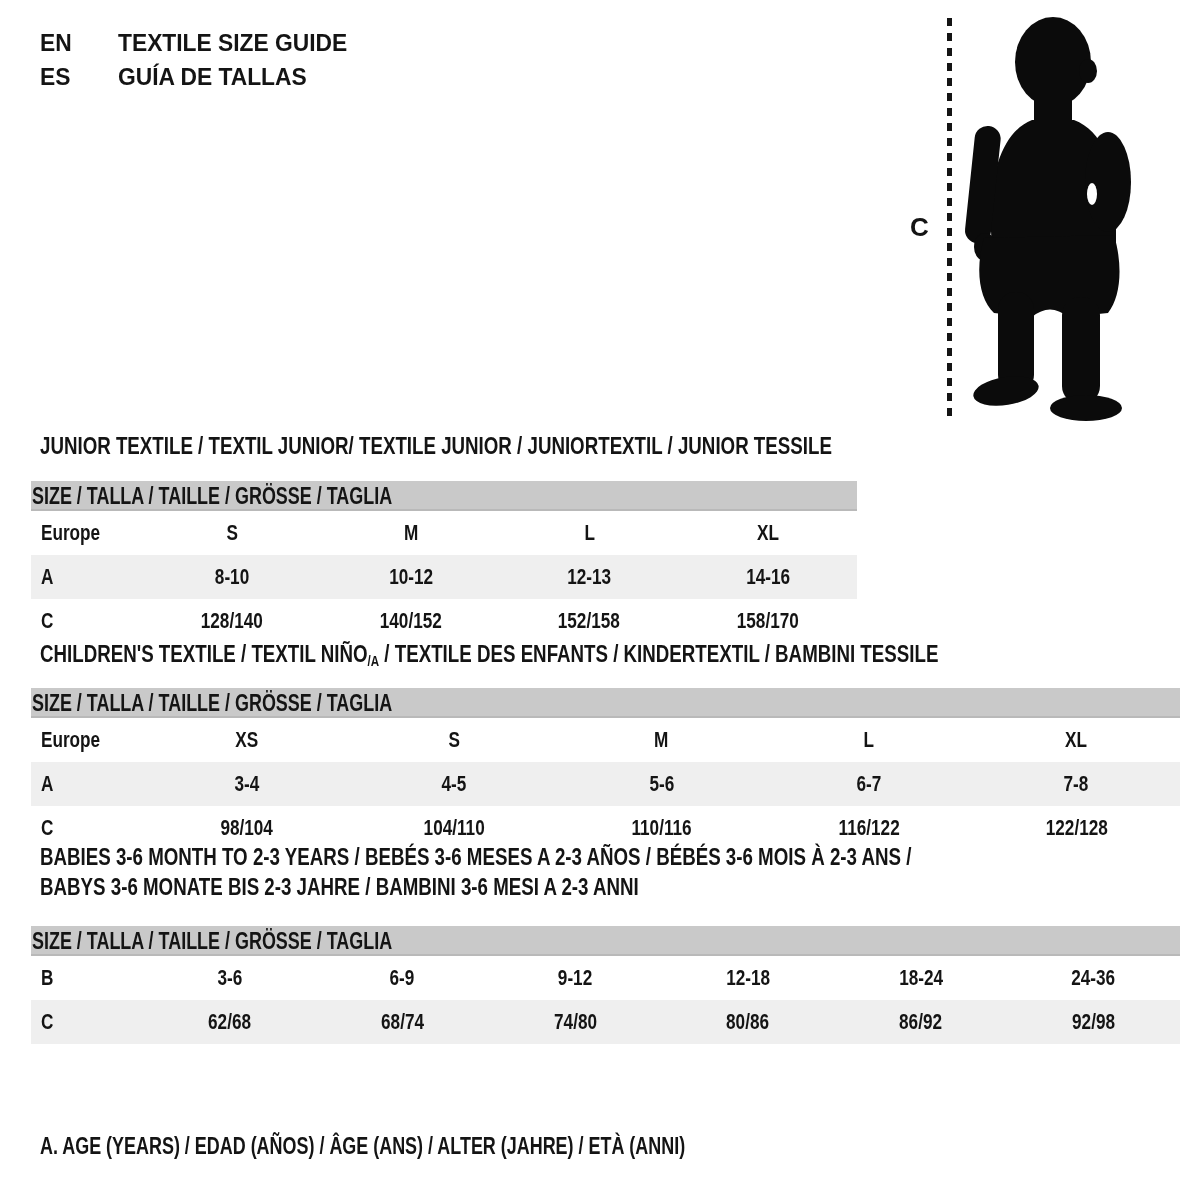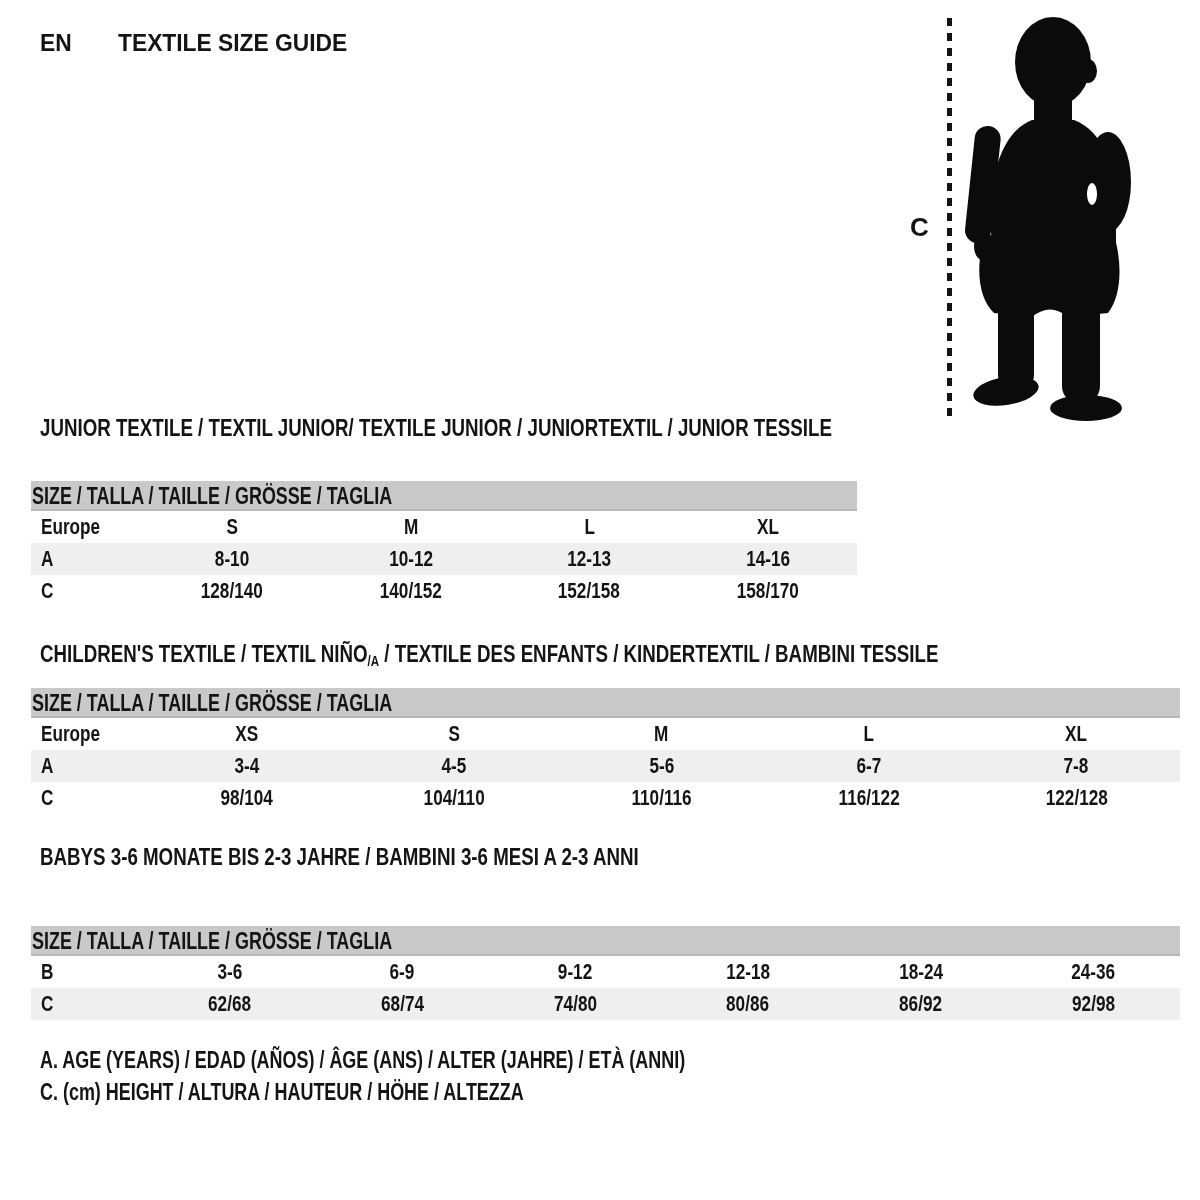--- a/index.html
+++ b/index.html
@@ -28,39 +28,42 @@
   .figure-svg{position:absolute;left:962px;top:14px;}
 
   
   .section-title{position:absolute;left:40px;font-size:24px;line-height:30px;white-space:nowrap;}
   .sub{font-size:0.62em;vertical-align:-0.28em;}
 
   
   .size-table{position:absolute;}
   .t-header{height:30px;line-height:30px;background:var(--header-bg);padding-left:1px;
     font-size:23px;border-bottom:2px solid #b9b9b9;}
-  .t-row{display:grid;height:32px;align-items:center;font-size:22px;}
+  .t-row{display:grid;height:44px;align-items:center;font-size:22px;}
   .cols4{grid-template-columns:112px repeat(4,1fr);}
   .cols5{grid-template-columns:112px repeat(5,1fr);}
   .cols6{grid-template-columns:112px repeat(6,1fr);}
   .t-row .lbl{padding-left:10px;text-align:left;}
   .t-row .val{text-align:center;}
   .alt{background:var(--alt-bg);}
 
   
-  .legend{position:absolute;left:40px;top:1044px;font-size:23px;line-height:32px;}
+  .legend{position:absolute;left:40px;top:1130px;font-size:23px;line-height:32px;}
 </style>
 </head>
 <body>
 
 <div id="canvas">
 
   <div class="lang-list">
     <div class="lang-row">
       <span class="lang-code"><span class="cw">EN</span></span><span class="cw">TEXTILE SIZE GUIDE</span>
+    </div>
+    <div class="lang-row">
+      <span class="lang-code"><span class="cw">ES</span></span><span class="cw">GUÍA DE TALLAS</span>
     </div>
   </div>
 
   <div class="measure-line"></div>
   <div class="measure-label">C</div>
   <svg class="figure-svg" width="178" height="410" viewBox="0 0 178 410" aria-hidden="true">
     <g fill="#0b0b0b">
       <ellipse cx="91" cy="48" rx="38" ry="45"></ellipse>
       <ellipse cx="126" cy="57" rx="9" ry="12"></ellipse>
       <rect x="72" y="78" width="38" height="34"></rect>
@@ -70,21 +73,21 @@
       <ellipse cx="146" cy="168" rx="23" ry="50"></ellipse>
       <path d="M22,224 C 13,255 17,285 32,299 L 70,303 Q 88,288 106,303 L 146,299 C 159,283 161,251 152,221 Z"></path>
       <rect x="36" y="278" width="36" height="100" rx="17"></rect>
       <rect x="100" y="283" width="38" height="107" rx="18"></rect>
       <ellipse cx="44" cy="377" rx="33" ry="14" transform="rotate(-9 44 377)"></ellipse>
       <ellipse cx="124" cy="394" rx="36" ry="13"></ellipse>
     </g>
     <ellipse cx="130" cy="180" rx="5" ry="11" fill="#ffffff"></ellipse>
   </svg>
 
-  <div class="section-title" style="top:413px;">
+  <div class="section-title" style="top:431px;">
     <span class="cx cl">JUNIOR TEXTILE / TEXTIL JUNIOR/ TEXTILE JUNIOR / JUNIORTEXTIL / JUNIOR TESSILE</span>
   </div>
   <div class="size-table" style="top:481px;left:31px;width:826px;">
     <div class="t-header">
       <span class="cx cl">SIZE / TALLA / TAILLE / GRÖSSE / TAGLIA</span>
     </div>
     <div class="t-row cols4">
       <div class="lbl"><span class="cx cl">Europe</span></div>
       <div class="val"><span class="cx">S</span></div>
       <div class="val"><span class="cx">M</span></div>
@@ -134,20 +137,21 @@
       <div class="lbl"><span class="cx cl">C</span></div>
       <div class="val"><span class="cx">98/104</span></div>
       <div class="val"><span class="cx">104/110</span></div>
       <div class="val"><span class="cx">110/116</span></div>
       <div class="val"><span class="cx">116/122</span></div>
       <div class="val"><span class="cx">122/128</span></div>
     </div>
   </div>
 
   <div class="section-title" style="top:842px;">
+    <div><span class="cx cl">BABIES 3-6 MONTH TO 2-3 YEARS / BEBÉS 3-6 MESES A 2-3 AÑOS / BÉBÉS 3-6 MOIS À 2-3 ANS /</span></div>
     <div><span class="cx cl">BABYS 3-6 MONATE BIS 2-3 JAHRE / BAMBINI 3-6 MESI A 2-3 ANNI</span></div>
   </div>
   <div class="size-table" style="top:926px;left:31px;width:1149px;">
     <div class="t-header">
       <span class="cx cl">SIZE / TALLA / TAILLE / GRÖSSE / TAGLIA</span>
     </div>
     <div class="t-row cols6">
       <div class="lbl"><span class="cx cl">B</span></div>
       <div class="val"><span class="cx">3-6</span></div>
       <div class="val"><span class="cx">6-9</span></div>
@@ -162,16 +166,15 @@
       <div class="val"><span class="cx">68/74</span></div>
       <div class="val"><span class="cx">74/80</span></div>
       <div class="val"><span class="cx">80/86</span></div>
       <div class="val"><span class="cx">86/92</span></div>
       <div class="val"><span class="cx">92/98</span></div>
     </div>
   </div>
 
   <div class="legend">
     <div><span class="cx cl">A. AGE (YEARS) / EDAD (AÑOS) / ÂGE (ANS) / ALTER (JAHRE) / ETÀ (ANNI)</span></div>
-    <div><span class="cx cl">C. (cm) HEIGHT / ALTURA / HAUTEUR / HÖHE / ALTEZZA</span></div>
   </div>
 
 </div>
 
 </body></html>

